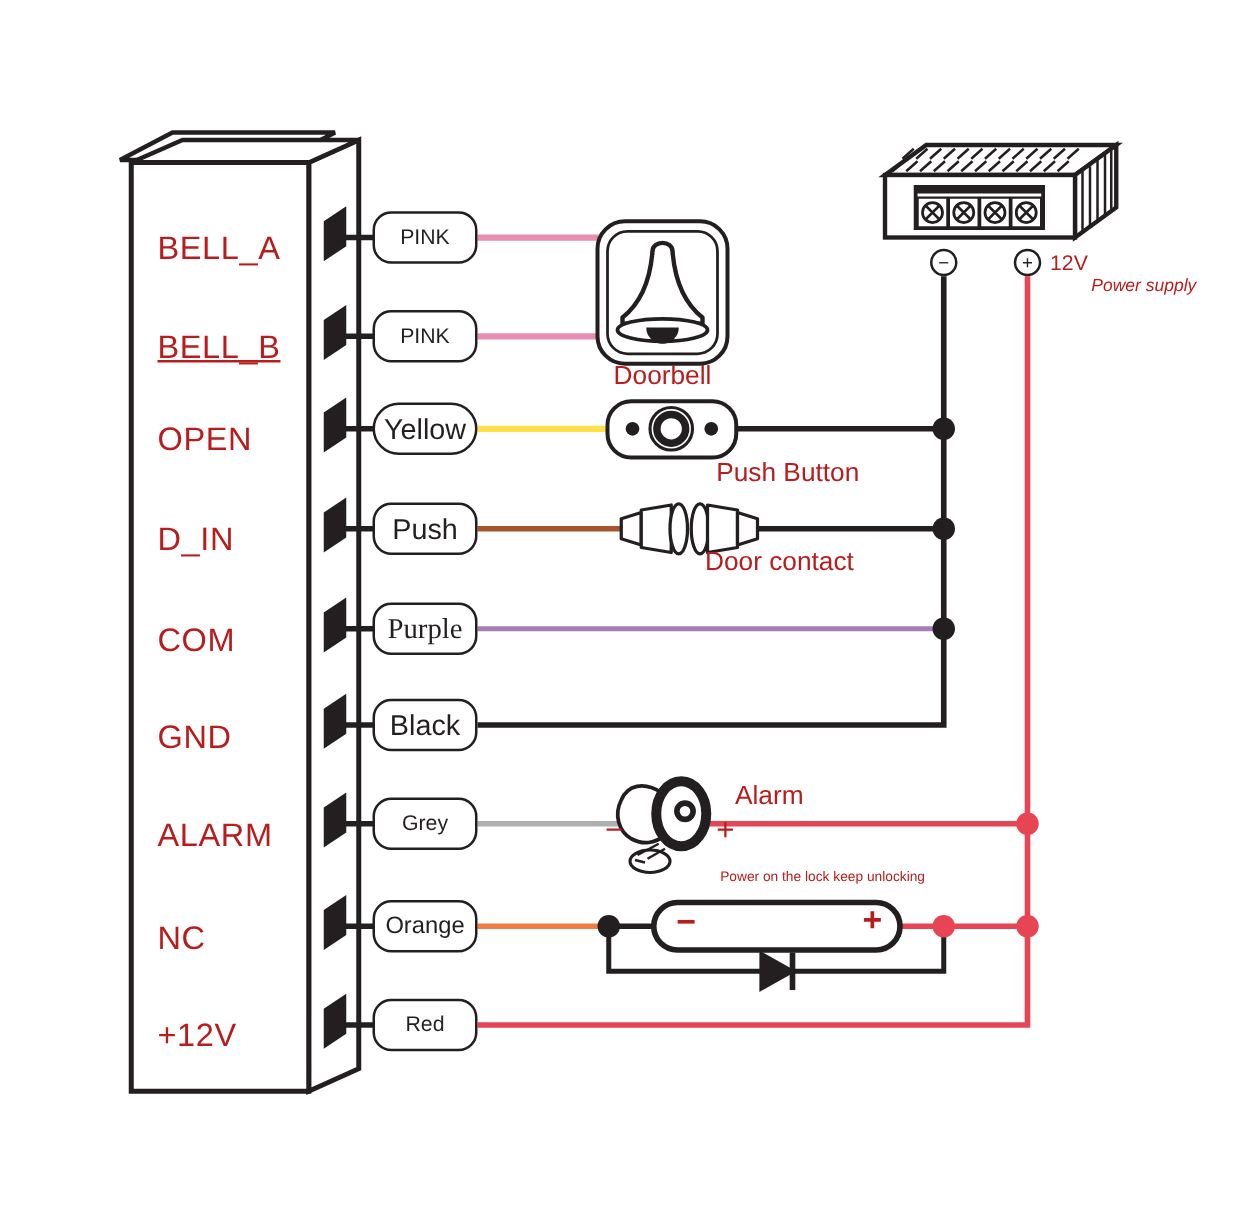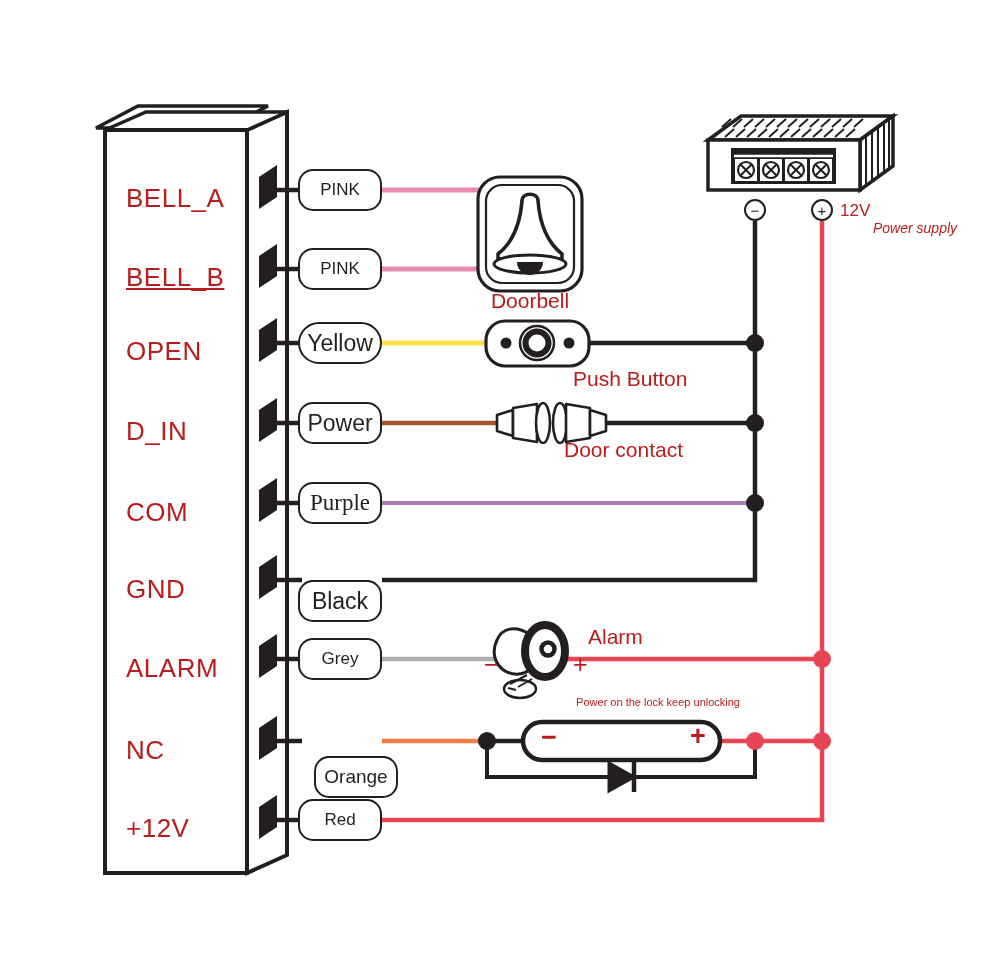--- a/index.html
+++ b/index.html
@@ -210,25 +210,25 @@
   <div class="txt term" style="left:126px;top:416px;">D_IN</div>
   <div class="txt term" style="left:126px;top:497px;">COM</div>
   <div class="txt term" style="left:126px;top:574px;">GND</div>
   <div class="txt term" style="left:126px;top:653px;">ALARM</div>
   <div class="txt term" style="left:126px;top:735px;">NC</div>
   <div class="txt term" style="left:126px;top:813px;">+12V</div>
 
   <div class="wirebox big" style="top:169px;">PINK</div>
   <div class="wirebox big" style="top:248px;">PINK</div>
   <div class="wirebox" style="top:322px;border-radius:21px;">Yellow</div>
-  <div class="wirebox" style="top:402px;">Power</div>
+  <div class="wirebox" style="top:402px;">Push</div>
   <div class="wirebox" style="top:482px;font-family:Liberation Serif, serif;">Purple</div>
-  <div class="wirebox" style="top:580px;">Black</div>
+  <div class="wirebox" style="top:559px;">Black</div>
   <div class="wirebox big" style="top:638px;text-align:right;">Grey</div>
-  <div class="wirebox small" style="top:756px;margin-left:16px;">Orange</div>
+  <div class="wirebox small" style="top:720px;">Orange</div>
   <div class="wirebox big" style="top:799px;">Red</div>
 
   <div class="txt cap" style="left:466px;top:289px;width:128px;text-align:center;">Doorbell</div>
   <div class="txt cap" style="left:573px;top:367px;">Push Button</div>
   <div class="txt cap" style="left:564px;top:438px;">Door contact</div>
 
   <div class="txt cap" style="left:588px;top:625px;">Alarm</div>
   <div class="txt sign" style="left:484px;top:650px;">−</div>
   <div class="txt sign" style="left:573px;top:650px;">+</div>
 

